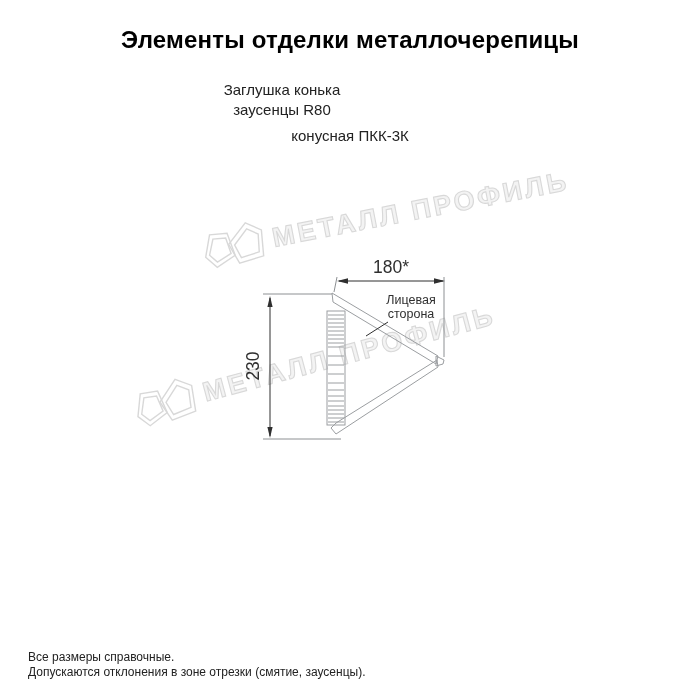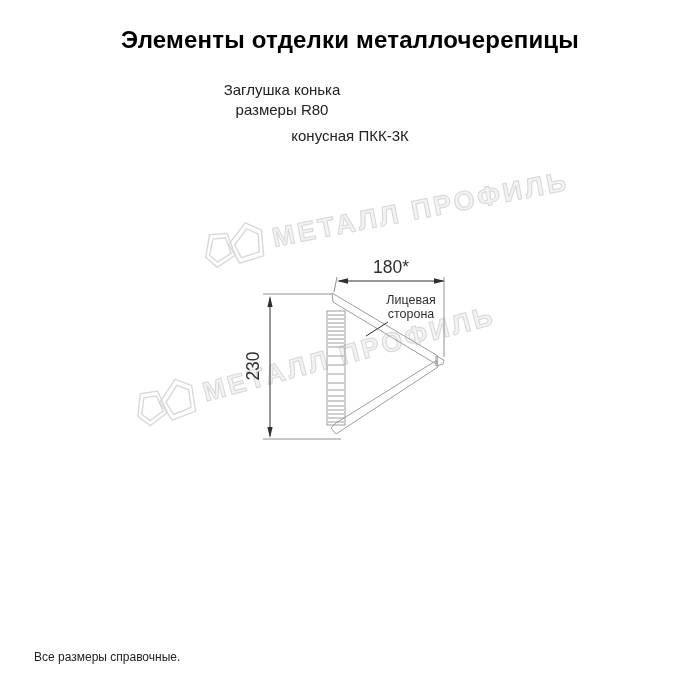--- a/index.html
+++ b/index.html
@@ -30,32 +30,32 @@
     opacity:0.75;pointer-events:none;
   }
   .wm-a{left:196px;top:228px;transform:rotate(-11deg);transform-origin:left center;}
   .wm-b{left:128px;top:388px;transform:rotate(-15deg);transform-origin:left center;}
   .wm-text{
     font-size:27px;font-weight:700;letter-spacing:3px;white-space:nowrap;
     color:rgba(215,215,215,0.40);
     -webkit-text-stroke:1.1px #cccccc;
   }
   .footer{
-    position:absolute;left:34px;top:650px;width:660px;z-index:3;
+    position:absolute;left:28px;top:650px;width:660px;z-index:3;
     font-size:12px;color:#222;line-height:15px;
   }
   svg text{font-family:"Liberation Sans", sans-serif;}
 </style>
 </head>
 <body>
 
 <div class="page-title">Элементы отделки металлочерепицы</div>
 <div class="subtitle">
   <div>Заглушка конька</div>
-  <div>размеры R80</div>
+  <div>заусенцы R80</div>
 </div>
 <div class="product-code">конусная ПКК-3К</div>
 
 <div class="watermark wm-a">
   <svg width="72" height="50" viewBox="0 0 80 56">
     <g fill="none" stroke="#cccccc" stroke-width="1.6">
       <polygon points="8,30 24,10 42,18 38,44 14,46" transform="rotate(-18 24 28)"></polygon>
       <polygon points="13,30 25,16 38,22 35,40 17,41" transform="rotate(-18 24 28)"></polygon>
       <polygon points="38,22 64,6 78,20 70,48 42,46" transform="rotate(-10 58 27)"></polygon>
       <polygon points="44,25 63,13 73,23 67,42 46,41" transform="rotate(-10 58 27)"></polygon>
@@ -137,13 +137,14 @@
 
   <g>
     <line x1="388" y1="322" x2="366" y2="336" stroke="#2f2f2f" stroke-width="1"></line>
     <text x="411" y="304" text-anchor="middle" font-size="12.5" fill="#2f2f2f">Лицевая</text>
     <text x="411" y="318" text-anchor="middle" font-size="12.5" fill="#2f2f2f">сторона</text>
   </g>
 </svg>
 
 <div class="footer">
   <div>Все размеры справочные.</div>
+  <div>Допускаются отклонения в зоне отрезки (смятие, заусенцы).</div>
 </div>
 
 </body></html>

